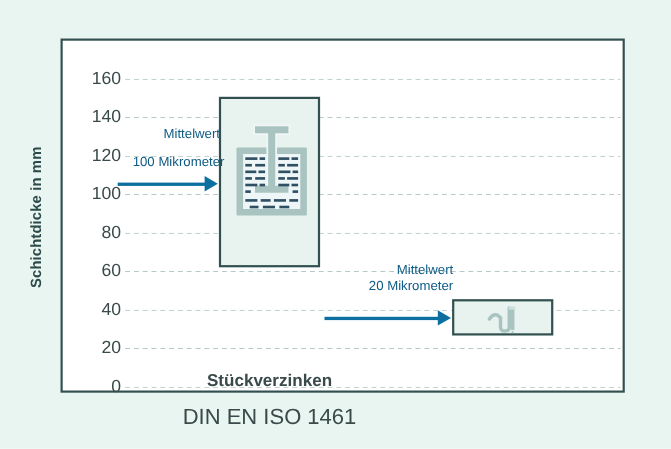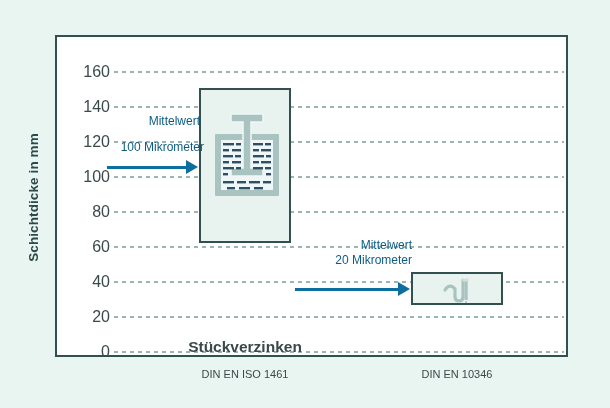--- a/index.html
+++ b/index.html
@@ -128,21 +128,21 @@
     position: absolute;
     text-align: center;
     font-size: 15.5px;
     color: #3a4a4a;
     white-space: nowrap;
     font-weight: bold;
   }
   .xnorm {
     position: absolute;
     text-align: center;
-    font-size: 11px;
+    font-size: 20px;
     color: #3a4a4a;
     white-space: nowrap;
   }
 
   
   .illus {
     position: absolute;
     display: block;
   }
 </style>
@@ -245,15 +245,14 @@
   <div class="annot">
     <div class="annot-text" style="left:320px; top:238px; width:92px;">Mittelwert</div>
     <div class="annot-text" style="left:312px; top:253px; width:100px;">20 Mikrometer</div>
     <div class="arrow-line" style="left:295px; top:288px; width:104px;"></div>
     <div class="arrow-head" style="left:398px; top:289px;"></div>
   </div>
 
   <div class="xcat" style="left:165px; top:338px; width:160px;">Stückverzinken</div>
   <div class="xnorm" style="left:165px; top:368px; width:160px;">DIN EN ISO 1461</div>
 
-  <div class="xnorm" style="left:377px; top:368px; width:160px;">DIN EN 10346</div>
 
 </div>
 
 </body></html>

